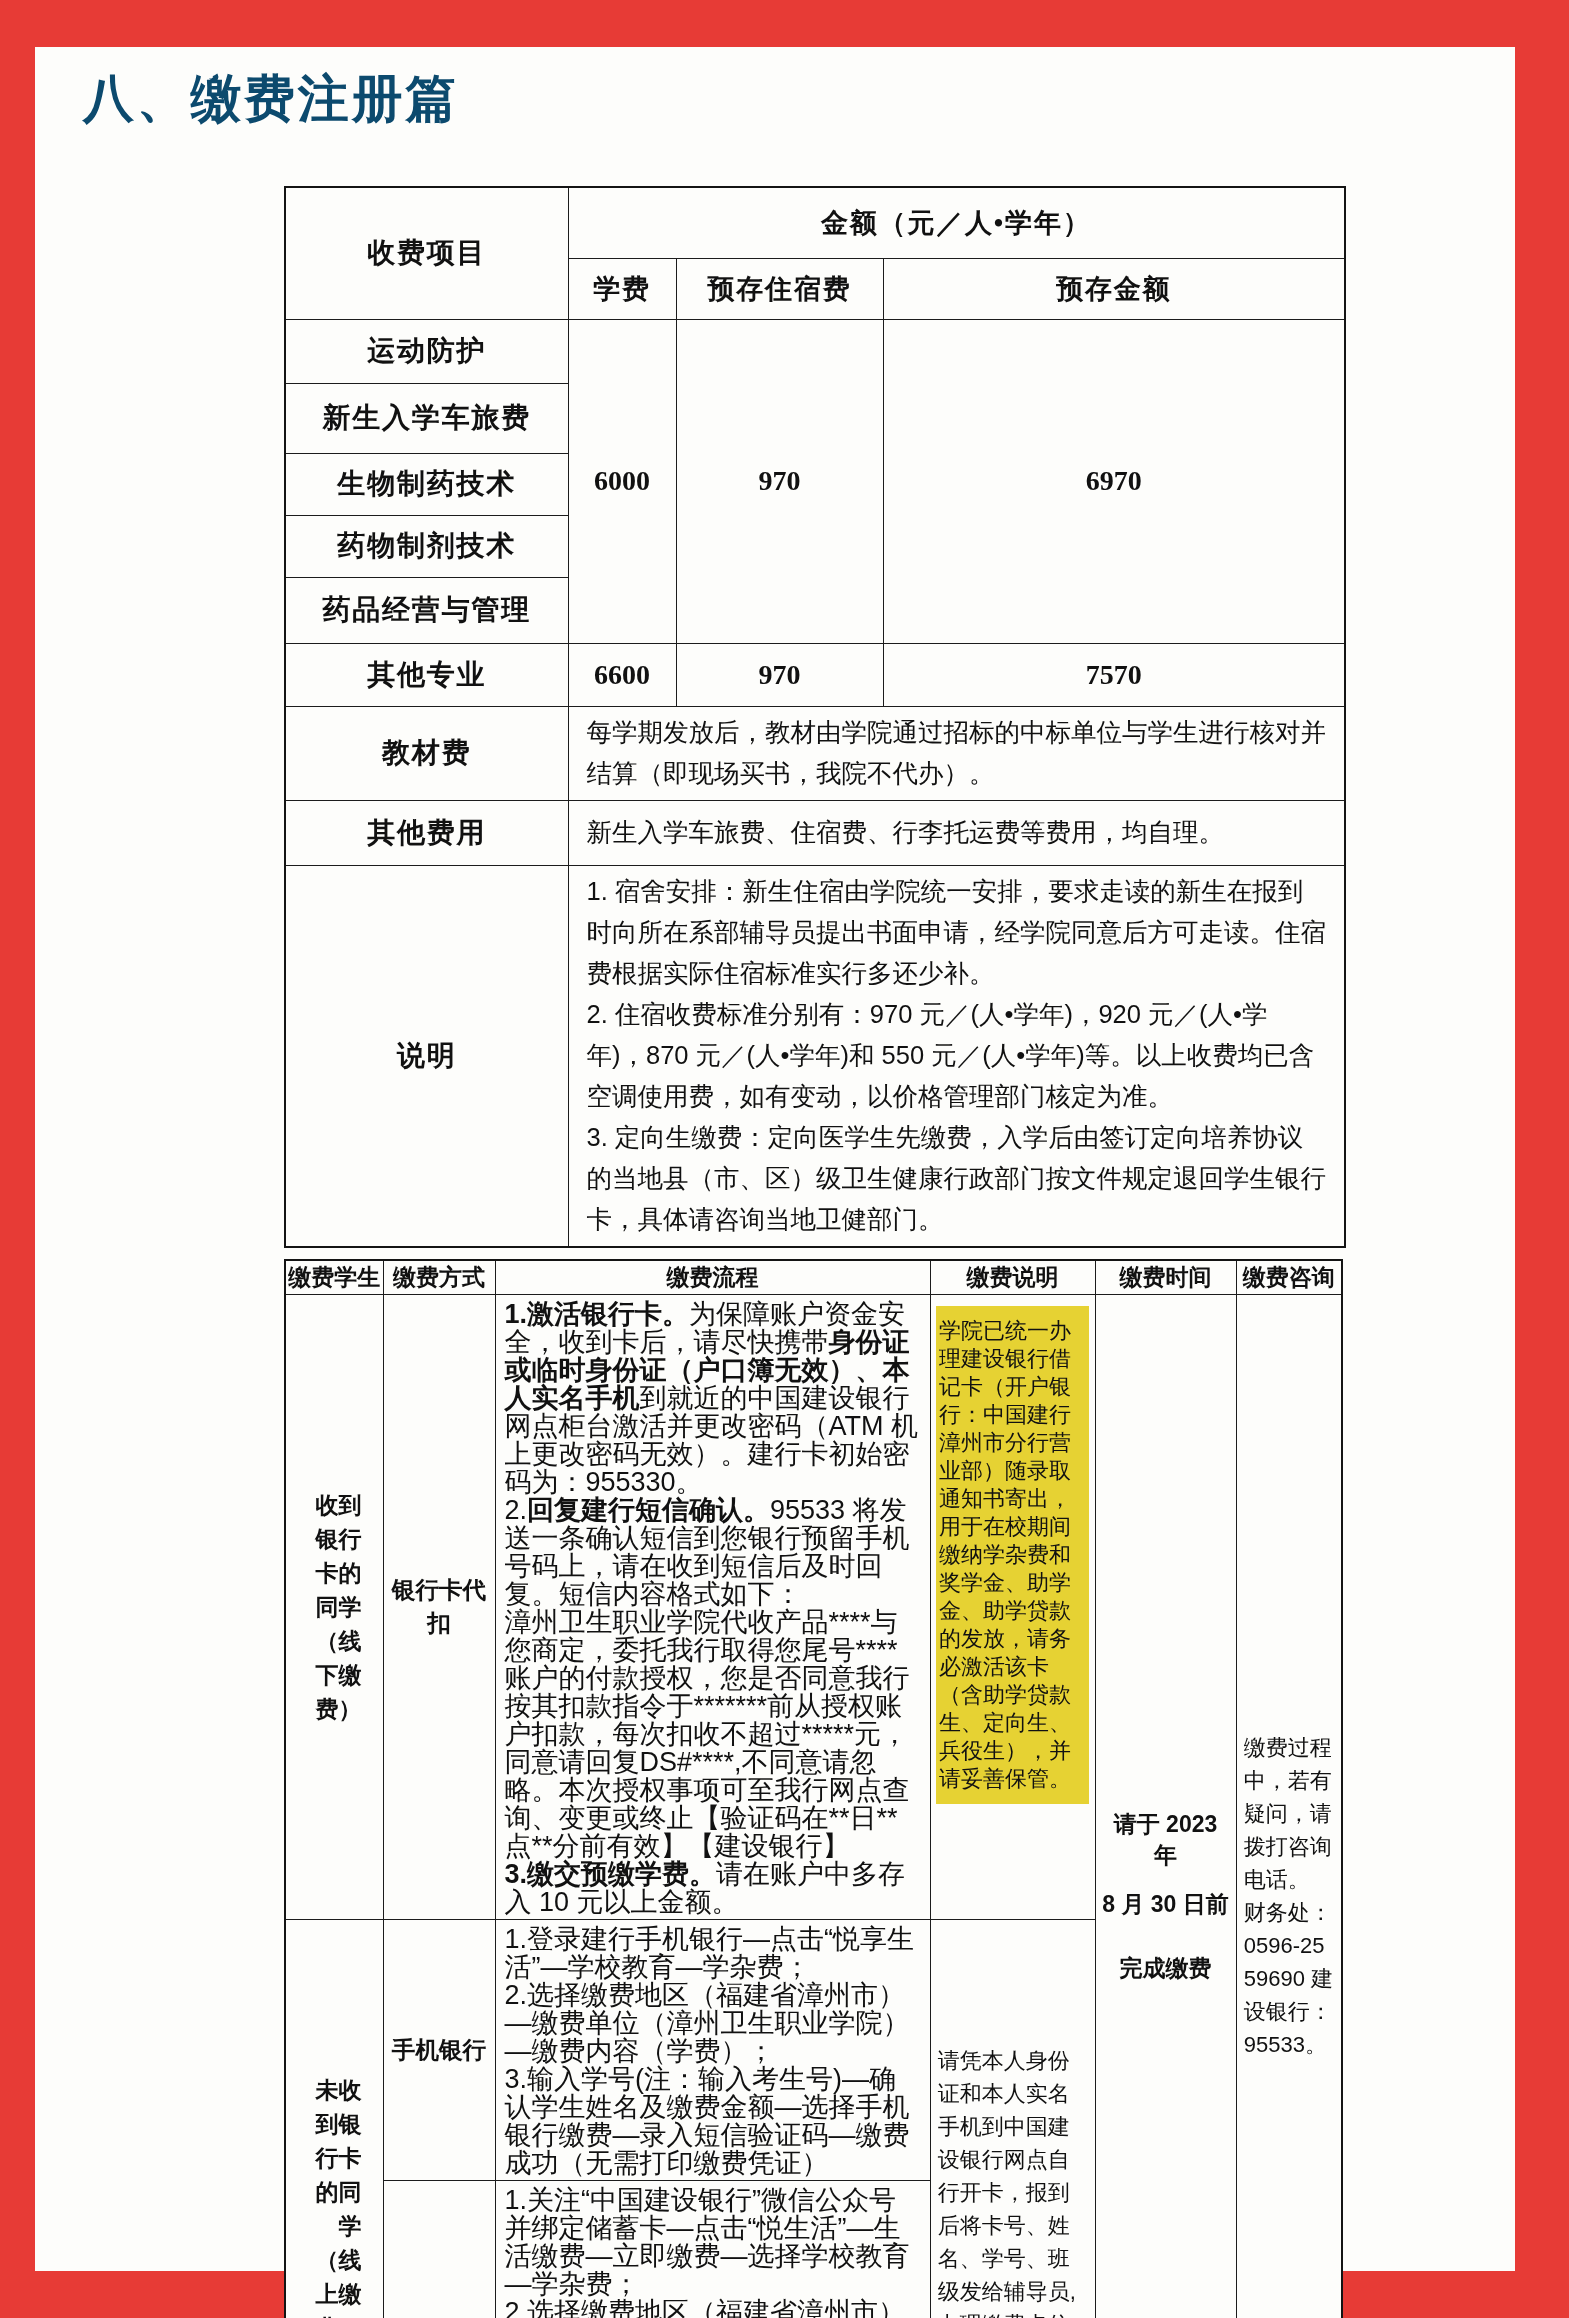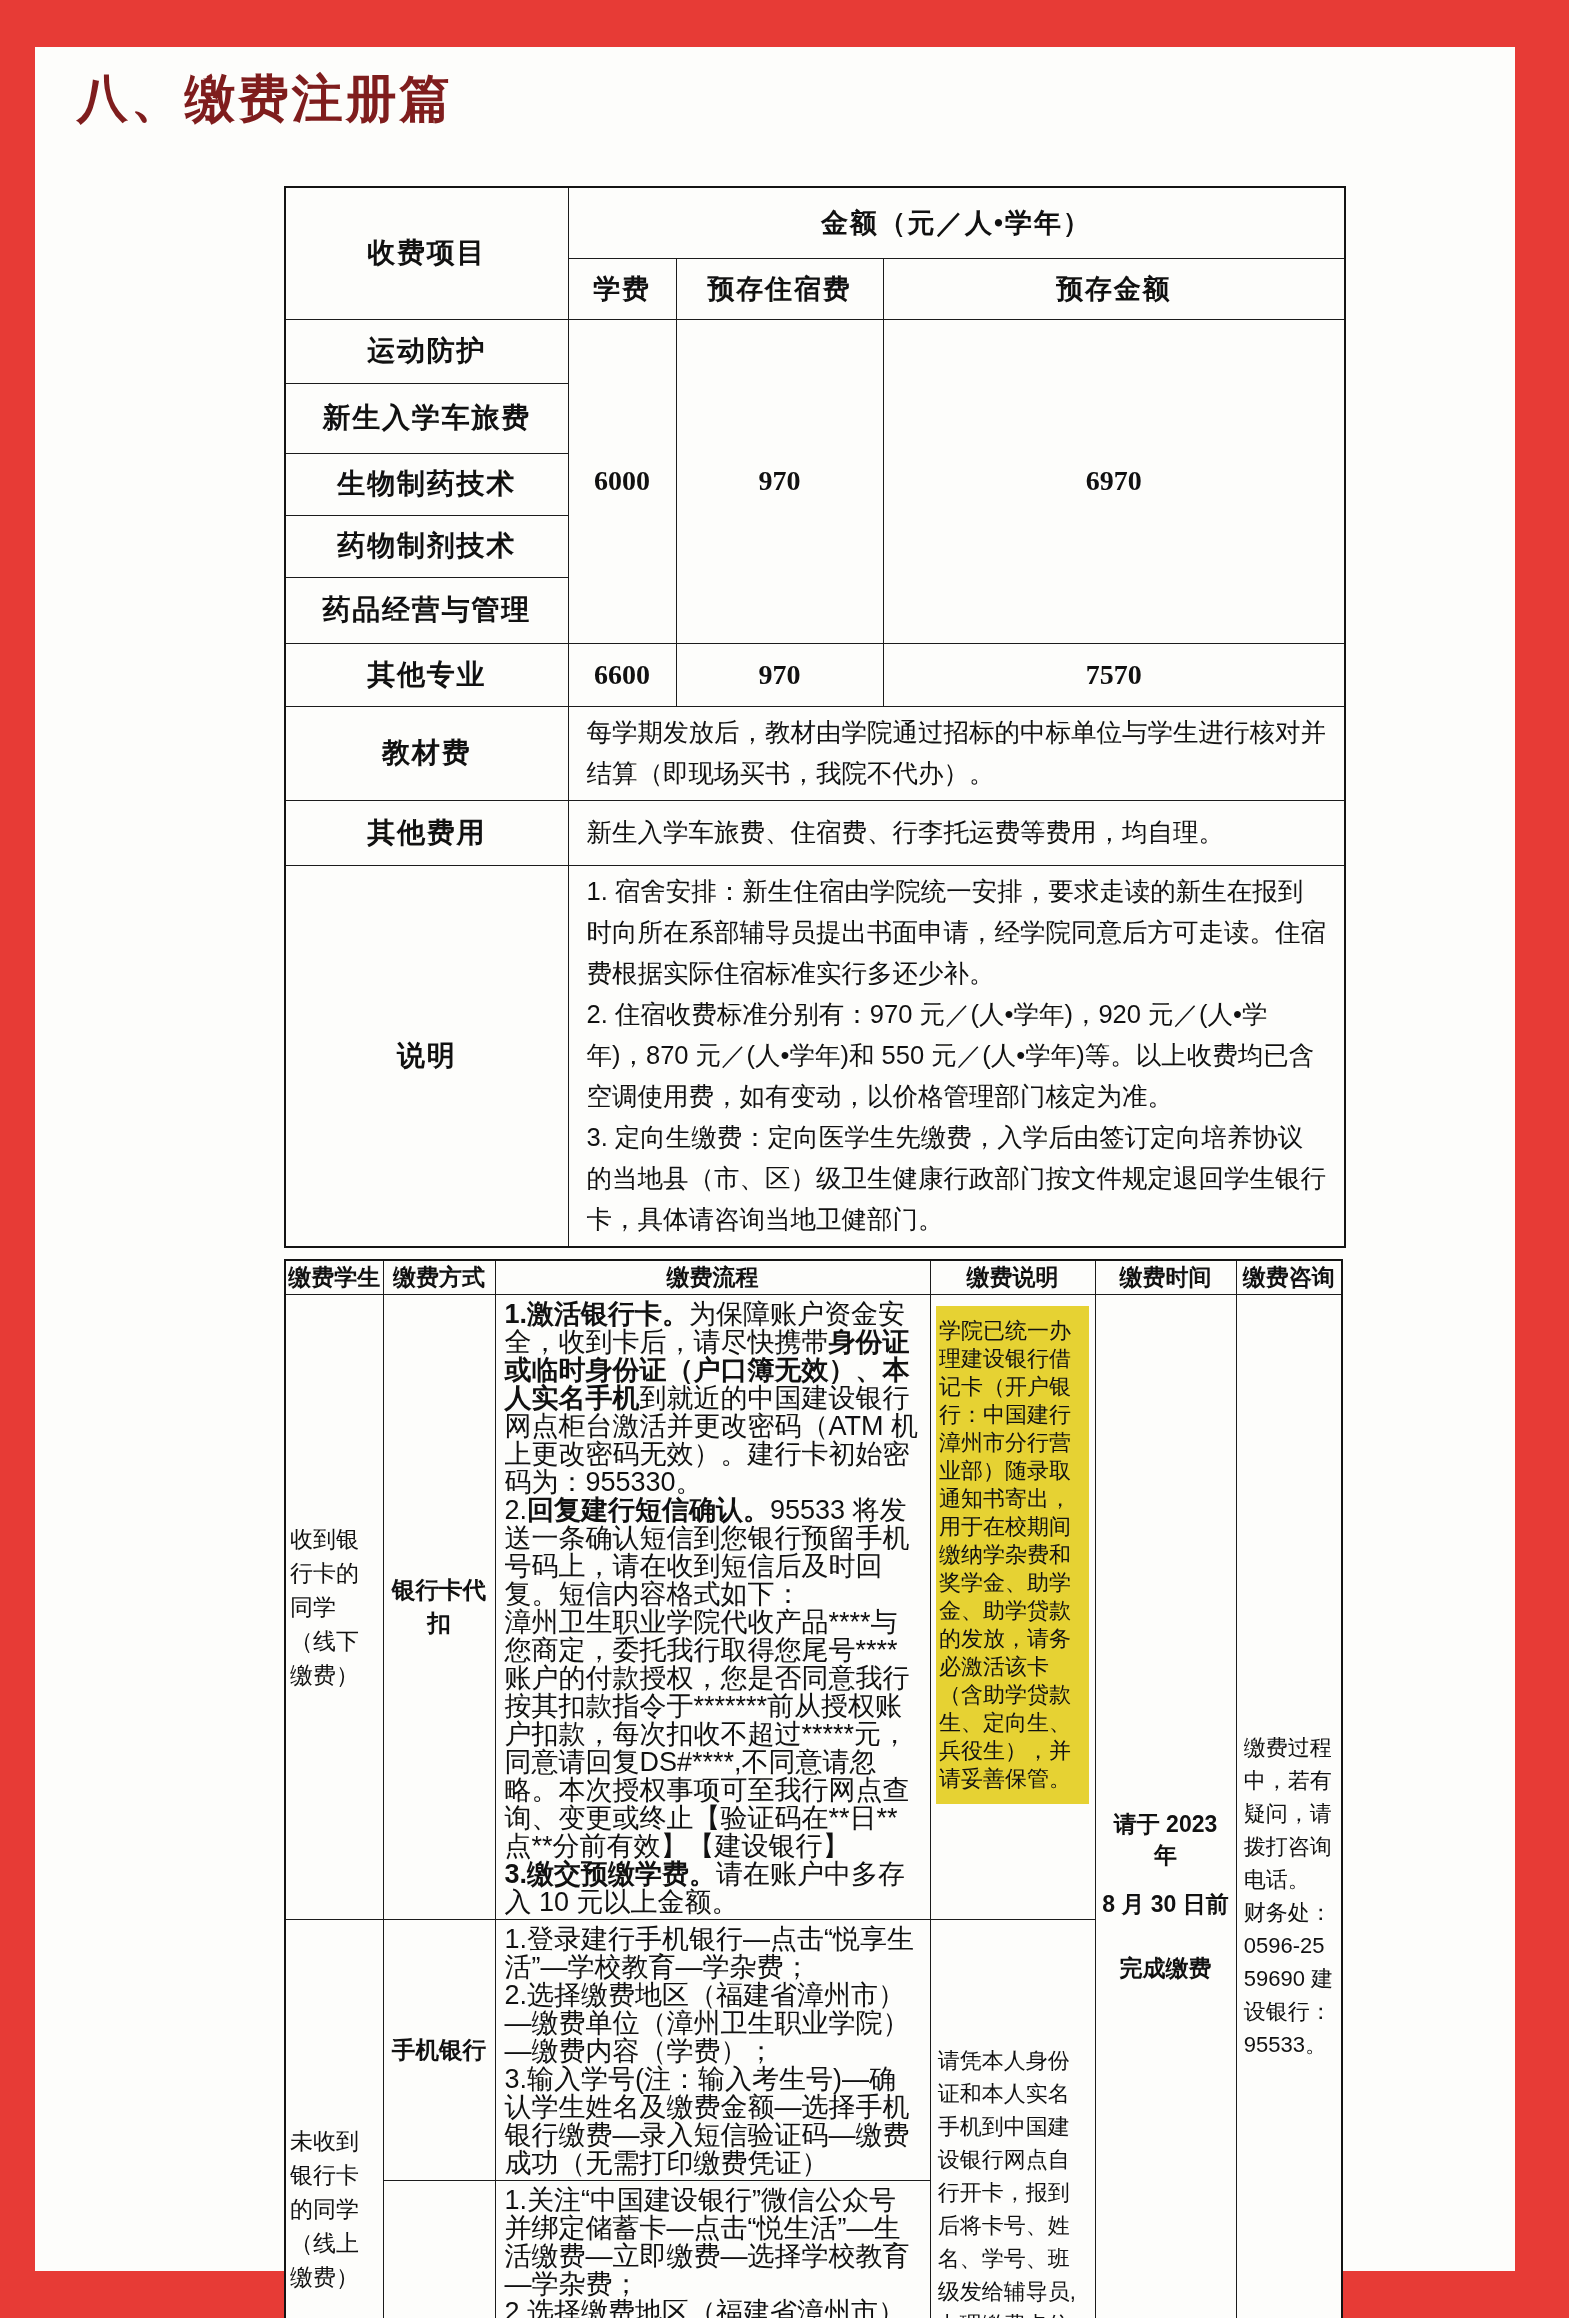--- a/index.html
+++ b/index.html
@@ -1,20 +1,20 @@
 <!DOCTYPE html>
 <html style="font-size:14.5px"><head>
 <meta charset="utf-8">
 <style>
   html,body{margin:0;padding:0;background:#888;}
   .page{position:relative;width:1569px;height:2318px;background:#E73B36;overflow:hidden;
         font-family:"Liberation Sans",sans-serif;color:#111;}
   .sheet{position:absolute;left:35px;top:47px;width:1480px;height:2224px;background:#FDFDFB;}
 
-  .h1{position:absolute;left:42px;top:18px;font-size:51px;font-weight:bold;color:#7f1d1d;letter-spacing:2.7px;}
+  .h1{position:absolute;left:48px;top:18px;font-size:51px;font-weight:bold;color:#0c4a6e;letter-spacing:2.7px;}
   .h2{position:absolute;left:55px;font-size:39px;font-weight:bold;color:#E6392F;letter-spacing:1.8px;}
   #sec1{top:84px;}
   #sec2{top:1135px;}
 
   table{border-collapse:collapse;table-layout:fixed;position:absolute;background:#FDFDFB;}
   td{border:1.8px solid #1c1c1c;box-sizing:border-box;vertical-align:middle;overflow:hidden;}
   .t1{left:249px;top:139px;width:1060px;border:2.7px solid #141414;}
   .t2{left:249px;top:1212px;width:1057px;border:2.7px solid #141414;}
 
   
@@ -22,21 +22,21 @@
   .t1 .num{font-family:"Liberation Serif",serif;font-weight:bold;font-size:28px;text-align:center;}
   .t1 .head{font-family:"Liberation Serif",serif;font-weight:bold;font-size:27px;text-align:center;letter-spacing:1.8px;}
   .t1 .txt{font-size:25.5px;line-height:41px;text-align:left;padding:5.5px 18px;}
   .t1 .txt p{margin:0;}
   .rh78{height:71px}.rh67{height:61px}.rh70{height:64px}.rh77{height:70px}.rh68{height:62px}
   .rh73{height:66px}.rh69{height:63px}.rh92{height:84px}.rh71{height:65px}.rh347{height:315px}
 
   
   .rh37{height:34px}.rh543{height:494px}.rh235{height:214px}.rh260{height:236px}
   .t2 .th{font-weight:bold;font-size:23px;text-align:center;}
-  .t2 .stu{font-weight:normal;font-size:23px;text-align:left;line-height:34px;padding:0 4px;}
+  .t2 .stu{font-weight:bold;font-size:23px;text-align:right;line-height:34px;padding:0 21px;}
   .t2 .stu span{display:block;}
   .t2 .met{font-weight:bold;font-size:23.6px;text-align:center;line-height:33px;padding:0 5.5px;}
   .t2 .proc{vertical-align:top;text-align:left;font-size:27px;line-height:28px;padding:4.5px 7.3px 3.6px 9px;}
   .t2 .proc p{margin:0;}
   .t2 .b{font-weight:bold;}
   .t2 .notecell{vertical-align:top;padding:4px;}
   .hl{background:#E6D233;margin:7.3px 1.8px 0 1.8px;padding:11px 2.7px;font-size:22px;line-height:28px;text-align:left;}
   .t2 .note2{font-size:22px;line-height:33px;text-align:left;padding:0 7.3px;vertical-align:middle;}
   .t2 .timecell{font-weight:bold;font-size:23px;text-align:center;padding:0 3.6px;}
   .t2 .timecell div{margin:0 0 18px 0;}

